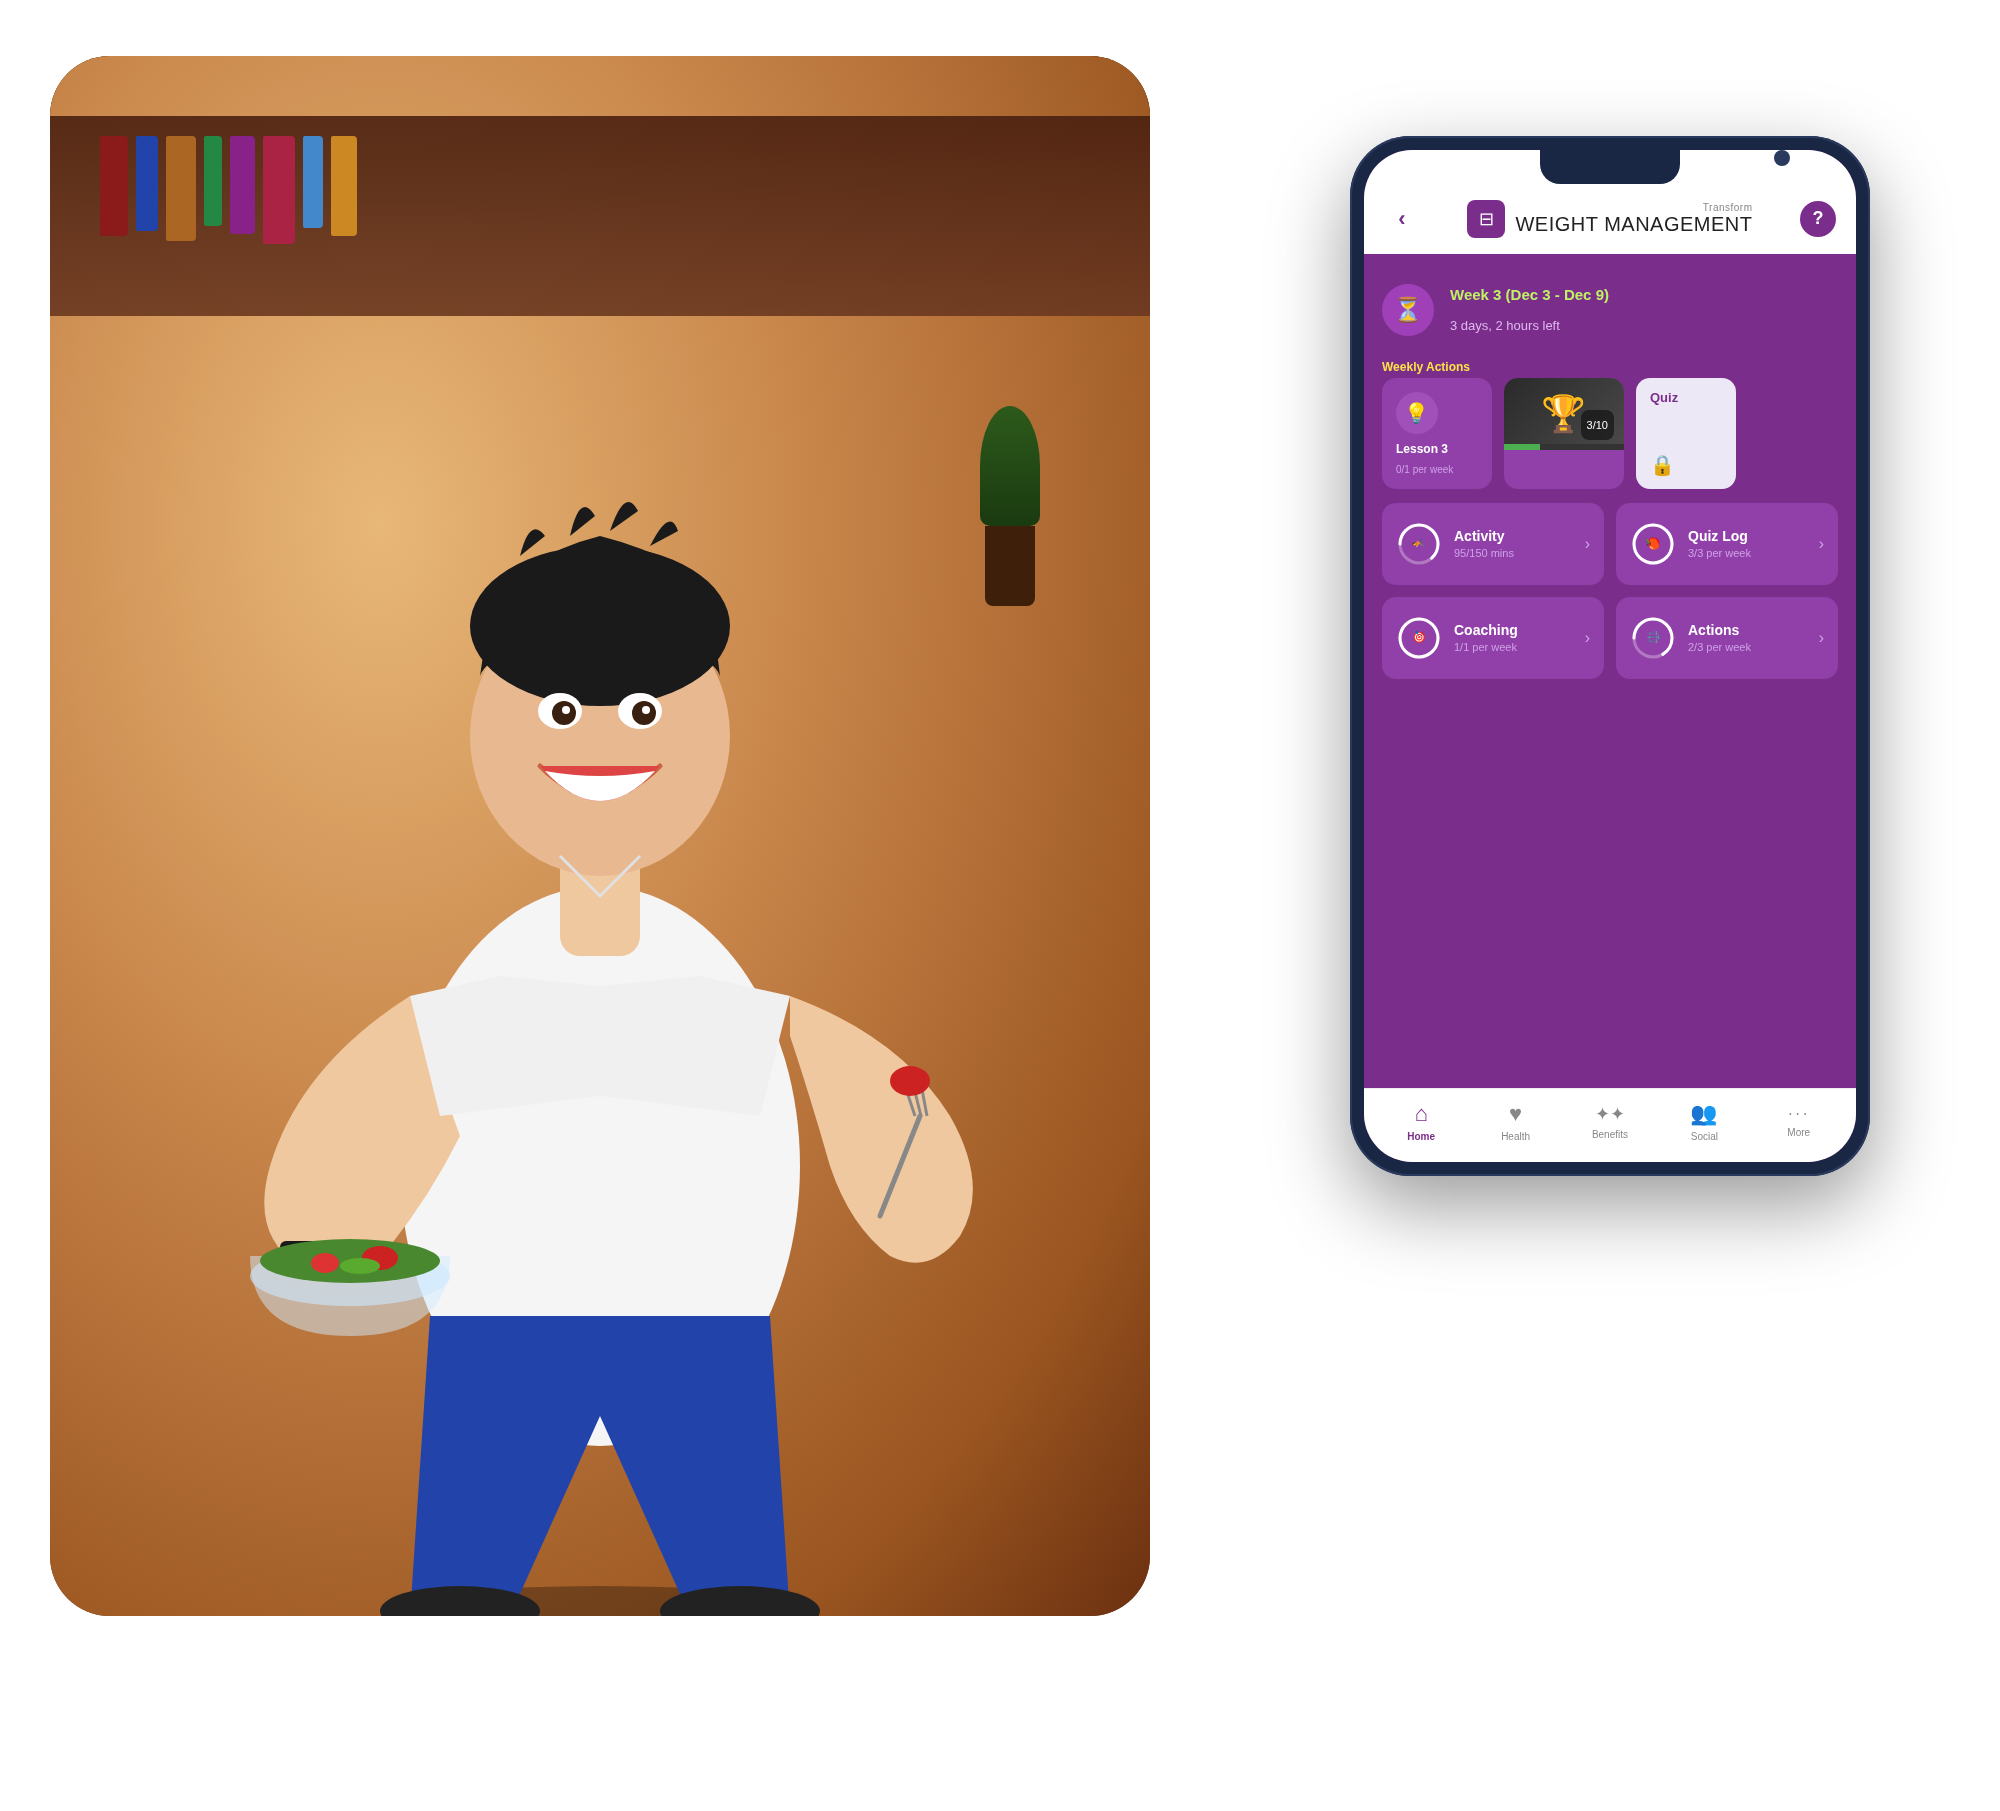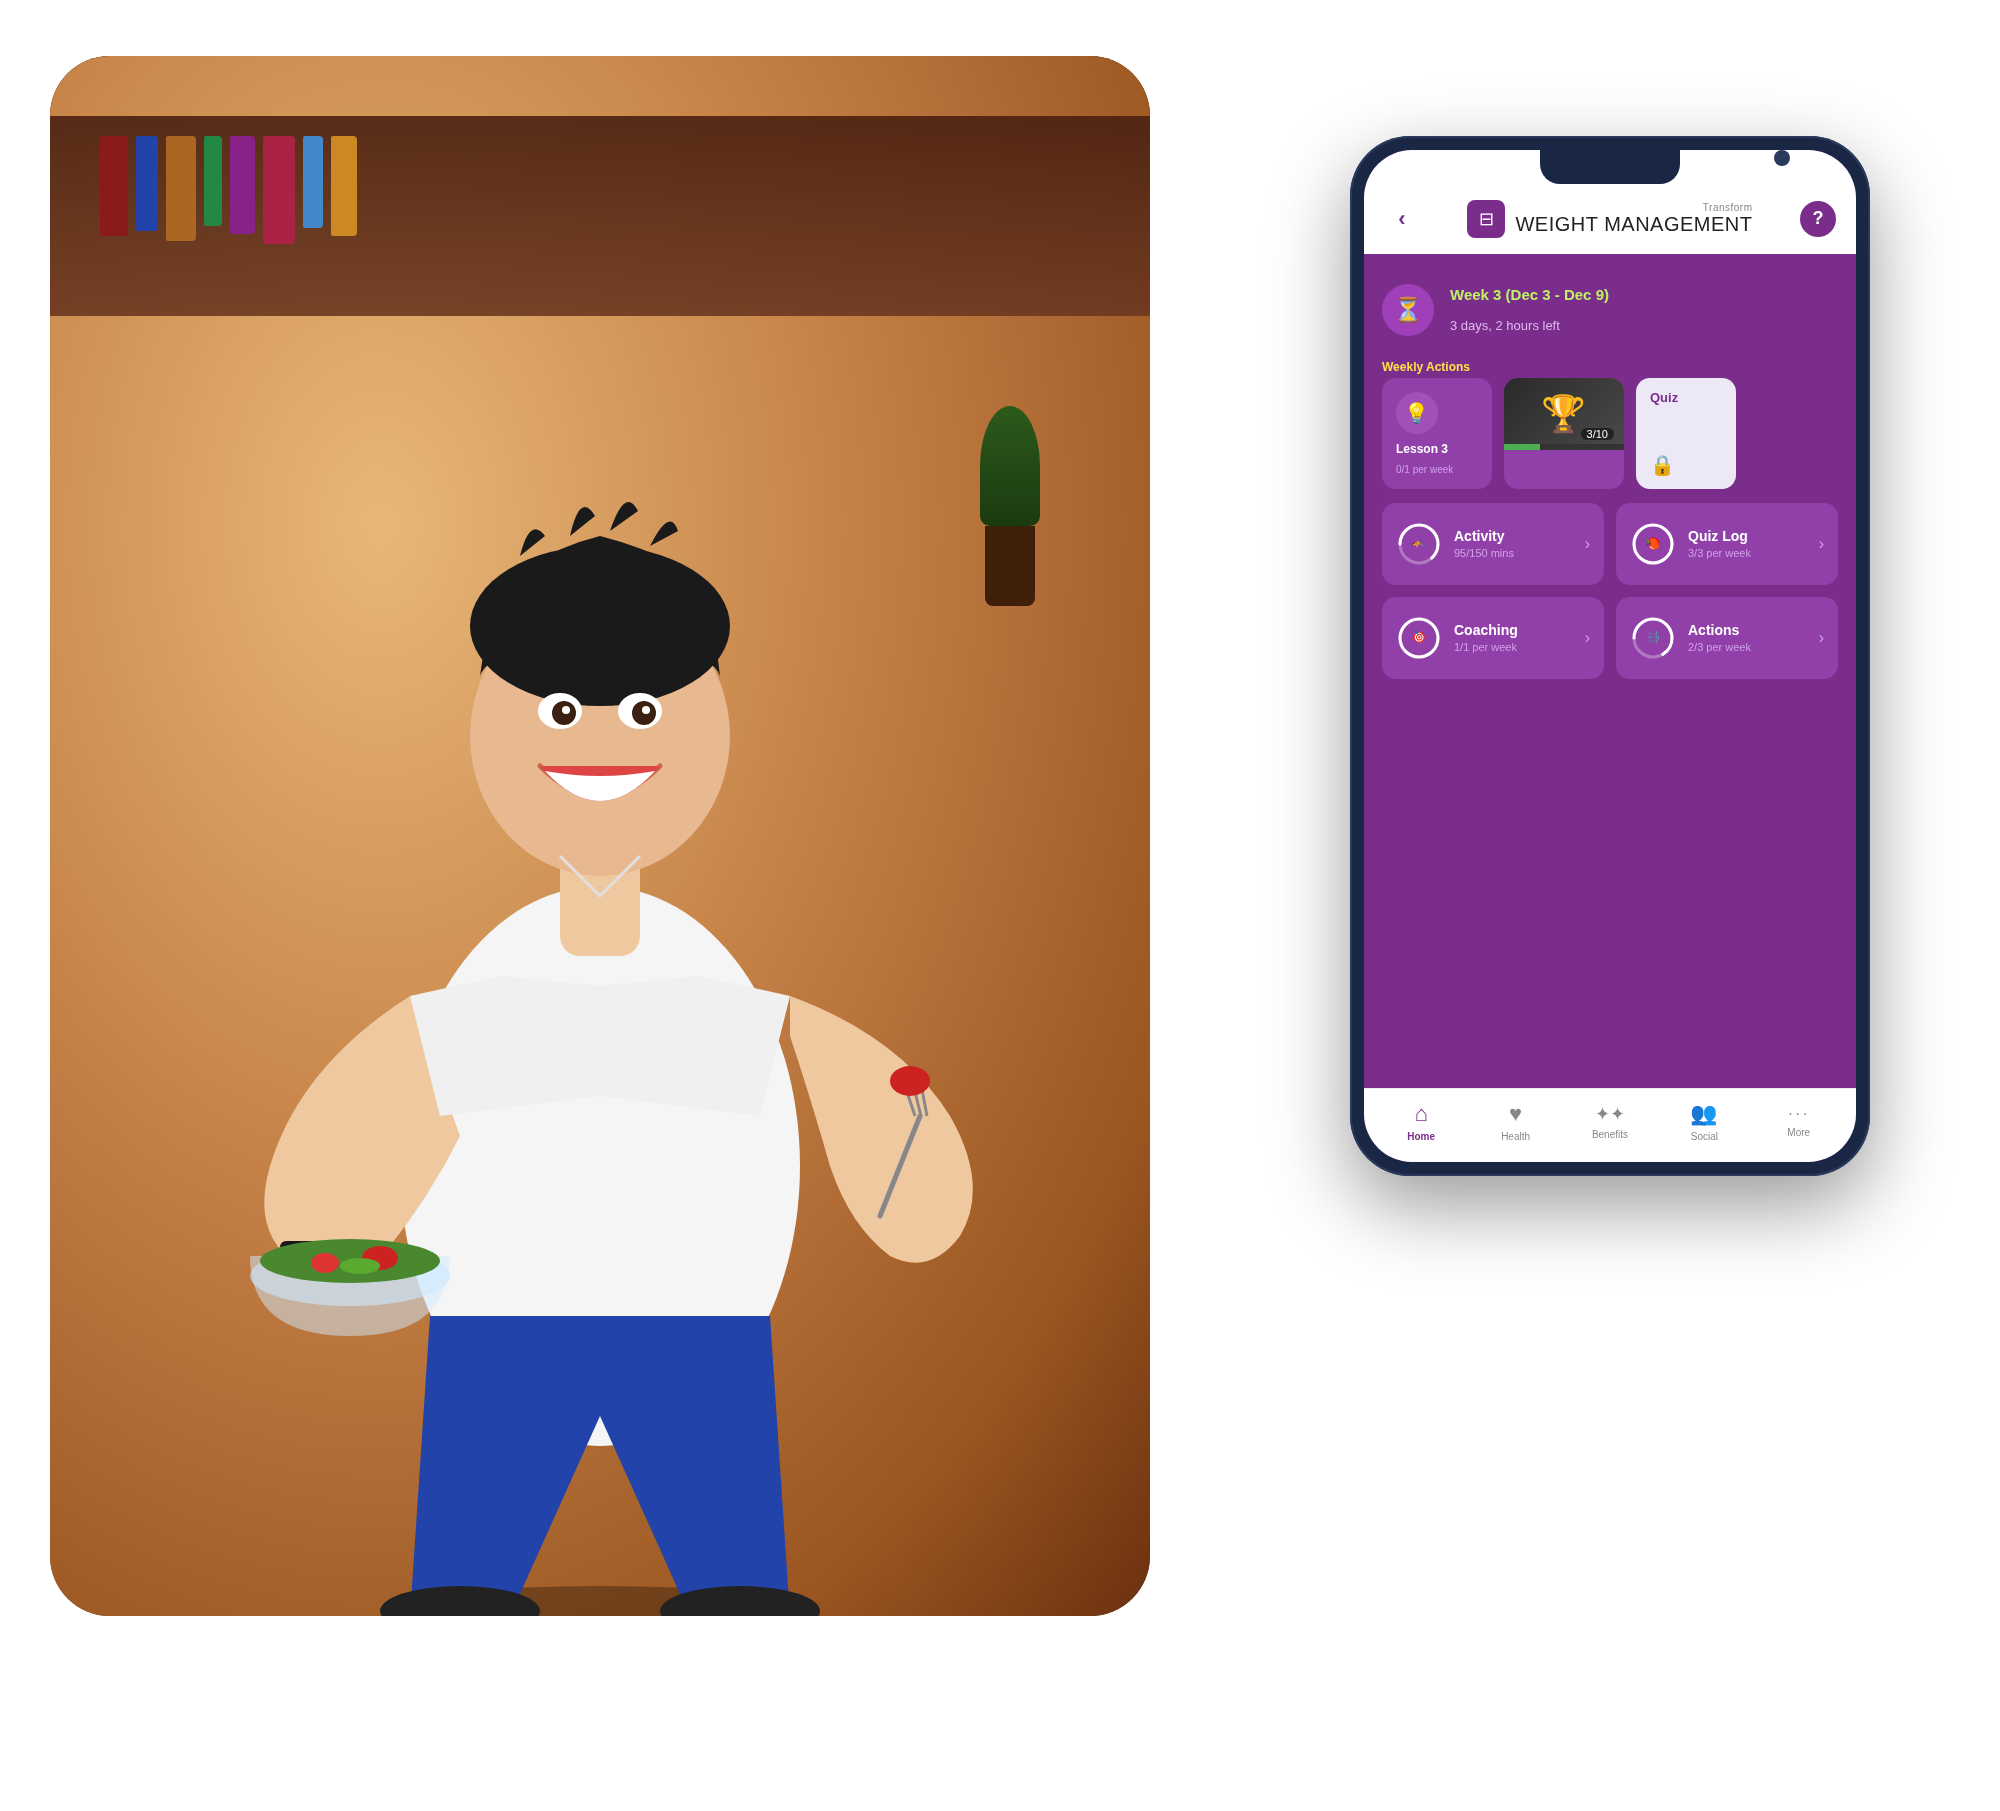--- a/index.html
+++ b/index.html
@@ -271,21 +271,21 @@
       width: 30%;
     }
 
     .achievement-count {
       position: absolute;
       bottom: 10px;
       right: 10px;
       font-size: 11px;
       color: white;
       background: rgba(0,0,0,0.5);
-      padding: 0 6px;
+      padding: 9px 6px;
       border-radius: 8px;
     }
 
     
     .quiz-card {
       background: #ede8f5;
       border-radius: 14px;
       padding: 12px 14px;
       flex-shrink: 0;
       width: 100px;

